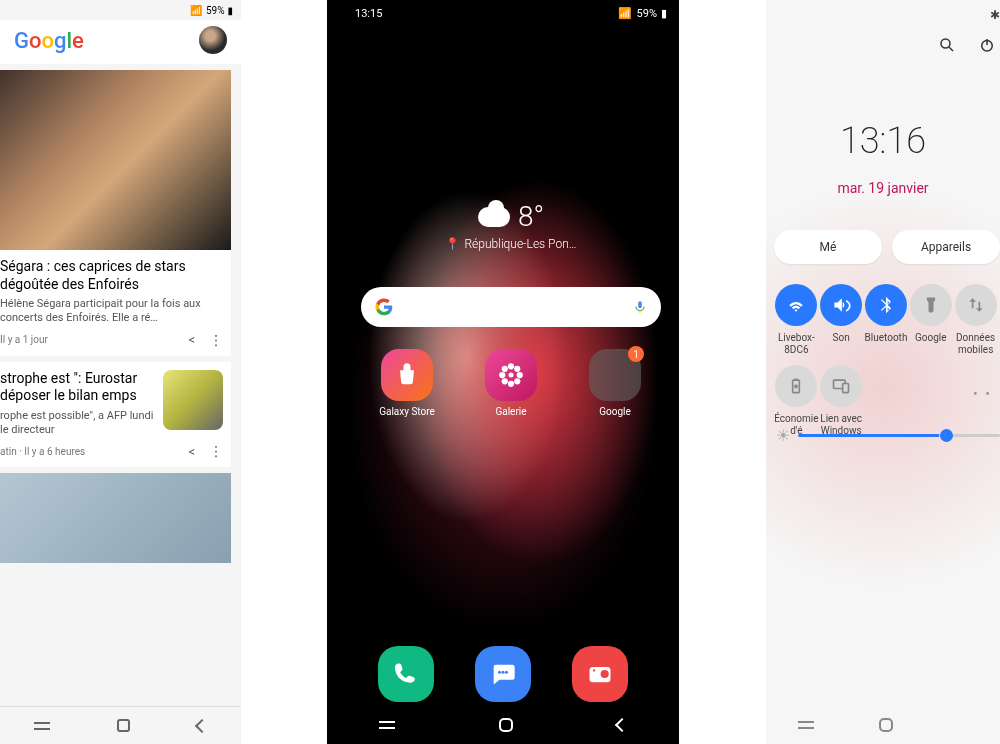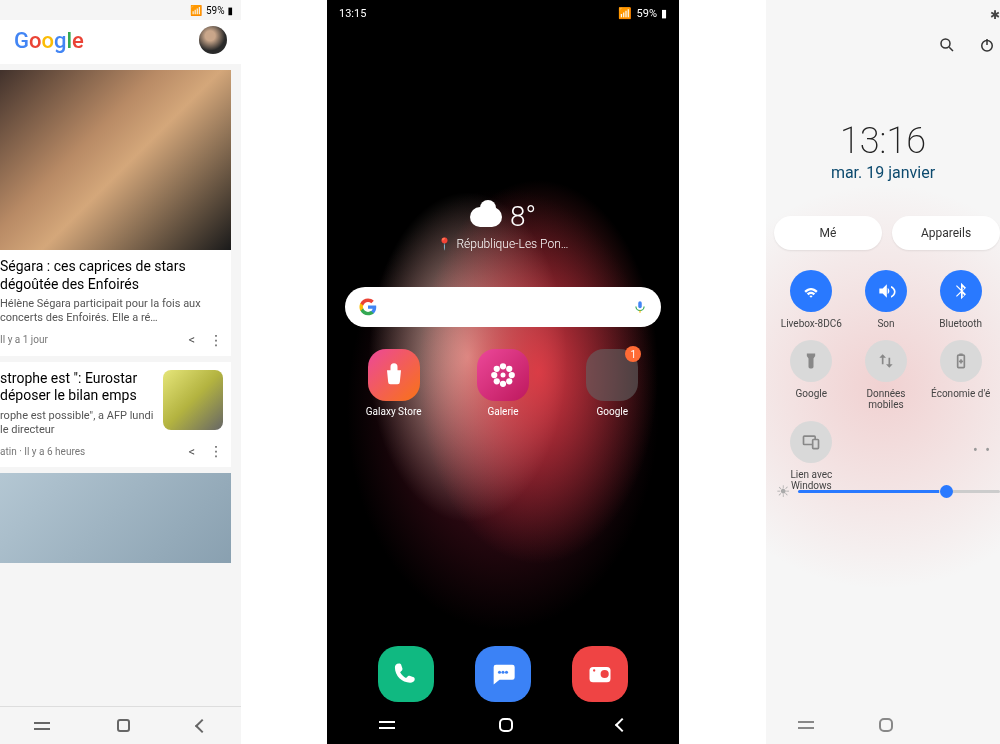--- a/index.html
+++ b/index.html
@@ -36,21 +36,21 @@
   .navbar { position:absolute; bottom:0; left:0; right:0; height:38px; background:#f5f5f5; display:flex; justify-content:space-around; align-items:center; border-top:1px solid #ddd; }
   .nav-recents { width:16px; height:2px; border-top:2px solid #666; border-bottom:2px solid #666; padding:2px 0;}
   .nav-home { width:13px; height:13px; border:2px solid #666; border-radius:3px; }
   .nav-back { width:10px; height:10px; border-left:2px solid #666; border-bottom:2px solid #666; transform:rotate(45deg); }
 
   .gap { background:#fff; }
   .gap1 { width:86px; }
   .gap2 { width:87px; }
 
   
-  .p2 { width:352px; background:#000; position:relative; }
+  .p2 { width:352px; background:#000; position:relative;padding-left:16px; }
   .p2 .wallpaper { position:absolute; inset:0; background:
     radial-gradient(ellipse 200px 320px at 60% 50%, rgba(230,60,70,.9), transparent 60%),
     radial-gradient(ellipse 180px 300px at 40% 48%, rgba(255,220,200,.8), transparent 55%),
     radial-gradient(ellipse 240px 340px at 50% 55%, rgba(100,20,40,.9), transparent 65%),
     #000; }
   .p2 > * { position:relative; }
   .p2 .status { height:22px; display:flex; justify-content:space-between; align-items:center; font-size:11px; color:#fff; padding:4px 12px 0; }
   .p2 .status .right { display:flex; gap:4px; align-items:center; }
   .weather { text-align:center; color:#fff; margin-top:178px; font-weight:300; }
   .weather .temp { font-size:28px; display:flex; justify-content:center; align-items:center; gap:8px; }
@@ -85,24 +85,24 @@
   .p3 { width:234px; background:#fafafa; position:relative; }
   .p3 .blur { position:absolute; inset:0; background:
     radial-gradient(circle at 50% 52%, rgba(230,140,140,.35), transparent 50%),
     rgba(245,245,245,.92); }
   .p3 > * { position:relative; }
   .p3 .top-ic { display:flex; justify-content:flex-end; align-items:center; gap:8px; padding:8px 0 0; font-size:12px; color:#444; }
   .p3 .top-row2 { display:flex; justify-content:flex-end; gap:22px; padding:14px 4px 0; }
   .glyph { width:18px; height:18px; display:flex; align-items:center; justify-content:center; color:#333; }
   .clock { text-align:center; margin-top:66px; }
   .clock-time { font-size:36px; font-weight:200; color:#222; }
-  .clock-date { font-size:16px; color:#0c4a6e; margin-top:1px; }
+  .clock-date { font-size:14px; color:#be185d; margin-top:18px; }
   .pill-row { display:flex; gap:10px; margin:34px 0 0 8px; }
   .pill { flex:1; background:#fff; border-radius:20px; height:34px; display:flex; align-items:center; justify-content:center; font-size:12px; color:#333; box-shadow:0 1px 2px rgba(0,0,0,.08); }
-  .qs-grid { display:grid; grid-template-columns:repeat(3,1fr); gap:10px 0; margin:20px 2px 0 8px; }
+  .qs-grid { display:grid; grid-template-columns:repeat(5,1fr); gap:10px 0; margin:20px 2px 0 8px; }
   .qs { display:flex; flex-direction:column; align-items:center; gap:6px; }
   .qs-ic { width:42px; height:42px; border-radius:50%; display:flex; align-items:center; justify-content:center; font-size:18px; }
   .qs-on { background:#2979ff; color:#fff; }
   .qs-off { background:#d9d9d9; color:#888; }
   .qs-label { font-size:10px; color:#444; text-align:center; line-height:1.15; max-width:62px; }
   .slider { margin:24px 0 0 10px; display:flex; align-items:center; gap:8px; }
   .slider-track { flex:1; height:3px; background:linear-gradient(to right,#2979ff 70%,#ccc 70%); border-radius:2px; position:relative; }
   .slider-thumb { position:absolute; left:70%; top:-5px; width:13px; height:13px; background:#2979ff; border-radius:50%; }
   .dots { text-align:right; padding-right:8px; margin-top:-50px; color:#999; font-size:14px; letter-spacing:2px;}
   .p3 .navbar3 { position:absolute; bottom:0; left:0; right:0; height:38px; display:flex; justify-content:space-around; align-items:center; }

